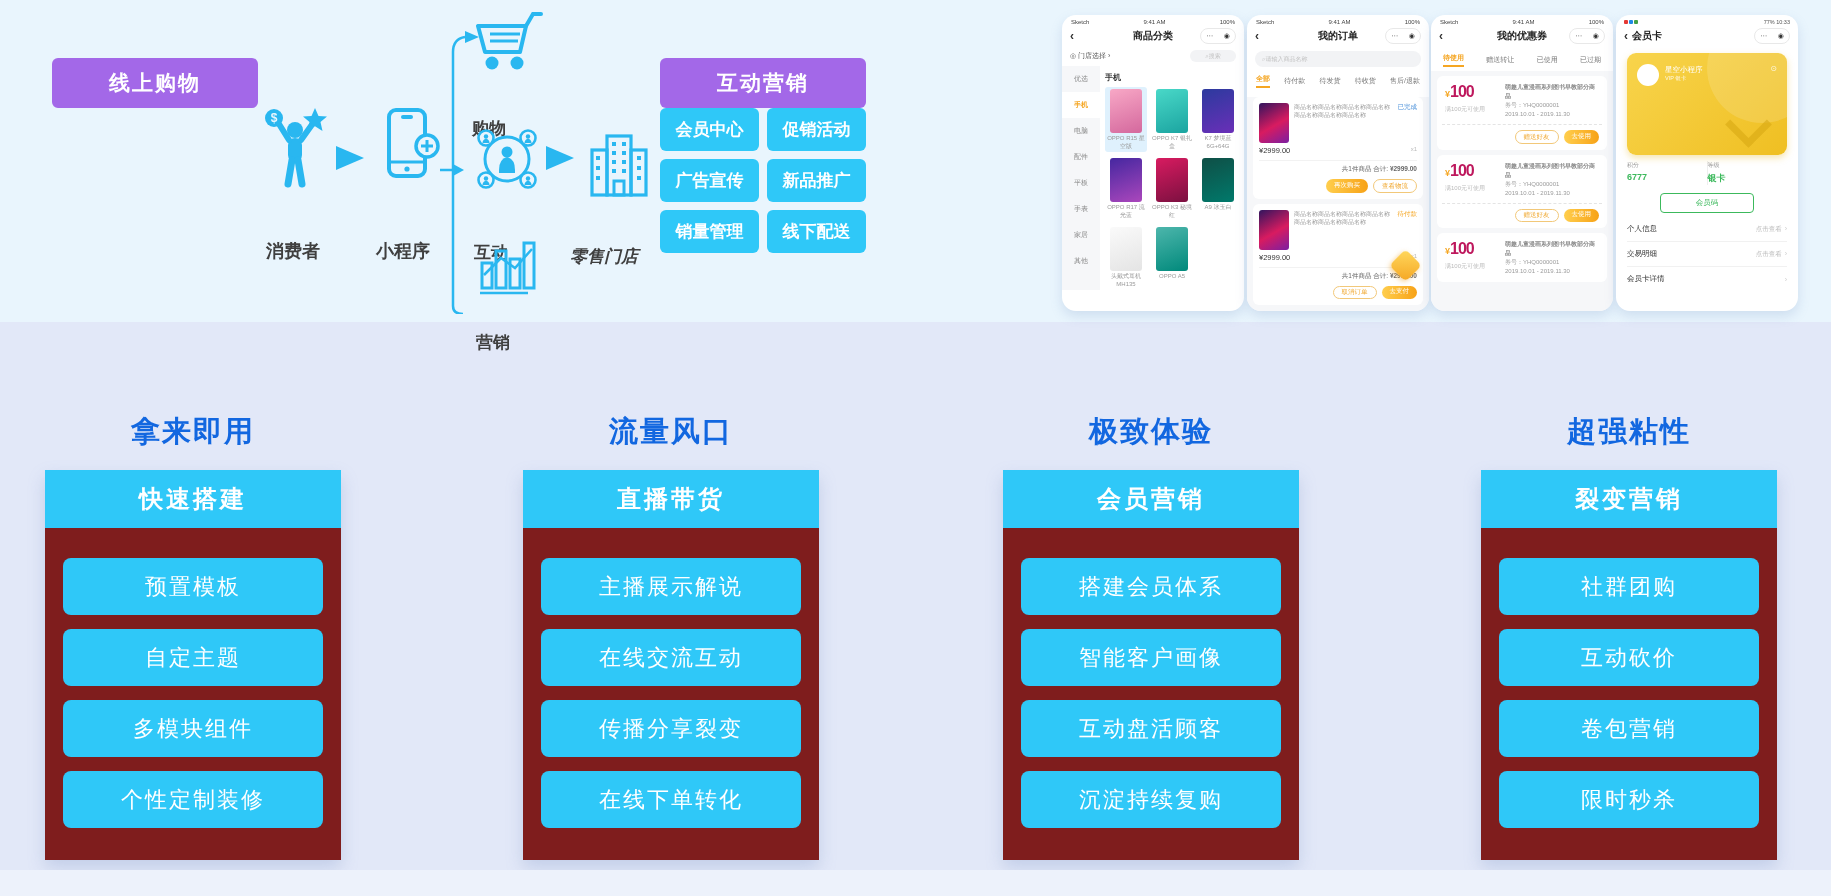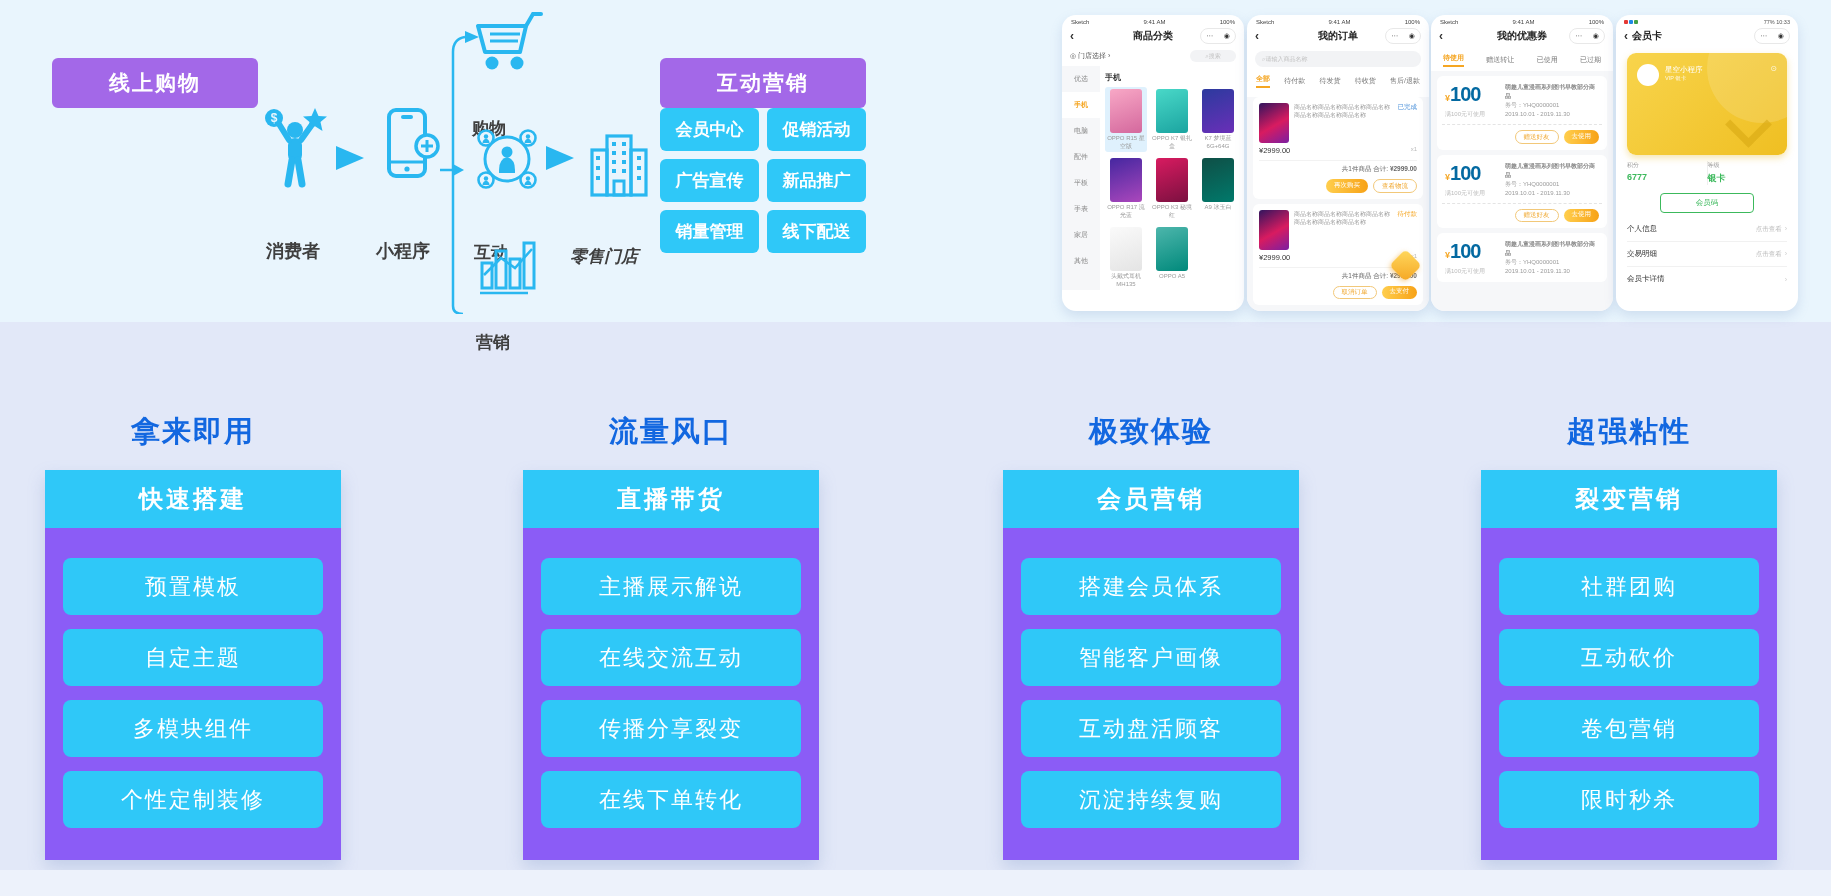--- a/index.html
+++ b/index.html
@@ -70,21 +70,21 @@
   .ord-btns{display:flex;justify-content:flex-end;gap:5px;margin-top:5px;}
   .fab-diamond{position:absolute;left:147px;top:239px;width:23px;height:23px;border-radius:5px;
     transform:rotate(45deg);background:linear-gradient(135deg,#ffd95e,#f5a623);box-shadow:0 2px 5px rgba(240,160,30,.5);}
 
   
   .cpn-bg{background:#f6f7f9;height:250px;overflow:hidden;}
   .cpn-card{background:#fff;border-radius:6px;margin:5px 6px;padding:7px 8px 6px;}
   .cpn-top{display:flex;gap:8px;}
   .cpn-amt-wrap{width:52px;flex-shrink:0;}
   .cpn-cur{font-size:9px;color:#f5a623;font-weight:bold;}
-  .cpn-amt{font-size:20px;color:#0369a1;font-weight:bold;letter-spacing:-1px;}
+  .cpn-amt{font-size:16px;color:#be185d;font-weight:bold;letter-spacing:-1px;}
   .cpn-cond{font-size:6px;color:#bbb;margin-top:4px;}
   .cpn-info{flex:1;font-size:6px;color:#9b9b9b;line-height:1.5;}
   .cpn-name{color:#8a8a8a;font-weight:bold;}
   .cpn-div{border-top:1px dashed #e4e4e4;margin:5px -3px 5px;}
   .cpn-btns{display:flex;justify-content:flex-end;gap:5px;}
 
   
   .mem-status{display:flex;justify-content:space-between;padding:4px 8px 0;font-size:5.5px;color:#555;align-items:center;}
   .dot{display:inline-block;width:4px;height:4px;border-radius:1px;margin-right:1px;}
   .mem-nav{display:flex;align-items:center;justify-content:space-between;height:22px;padding:0 8px;}
@@ -106,21 +106,21 @@
   .mem-code-btn{margin:8px auto 2px;width:92px;height:18px;border:1px solid #3cb95c;border-radius:4px;color:#3cb95c;
     font-size:7.5px;display:flex;align-items:center;justify-content:center;}
   .mem-rows{margin:4px 11px 0;}
   .mem-row{display:flex;justify-content:space-between;align-items:center;height:24px;border-bottom:1px solid #f1f1f1;}
   .mem-row-label{font-size:7.5px;color:#333;}
   .mem-row-right{font-size:6.5px;color:#bbb;}
   .chev{color:#ccc;font-size:7px;margin-left:3px;}
 
   
   .col-title{position:absolute;top:412px;width:296px;text-align:center;font-size:29px;font-weight:bold;color:#1267e0;letter-spacing:2px;}
-  .col-card{position:absolute;top:470px;width:296px;height:390px;background:#8b5cf6;box-shadow:0 8px 16px rgba(115,140,195,.28);}
+  .col-card{position:absolute;top:470px;width:296px;height:390px;background:#7f1d1d;box-shadow:0 8px 16px rgba(115,140,195,.28);}
   .col-header{height:58px;background:#2fc8f8;color:#fff;font-size:24px;font-weight:bold;display:flex;align-items:center;justify-content:center;letter-spacing:3px;}
   .col-body{padding:30px 18px 0;display:flex;flex-direction:column;gap:14px;}
   .col-item{height:57px;background:#2fc8f8;border-radius:8px;color:#fff;font-size:22px;display:flex;align-items:center;justify-content:center;letter-spacing:2px;}
 </style>
 </head>
 <body>
 
 <div class="page">
   <div class="top-section">
 

